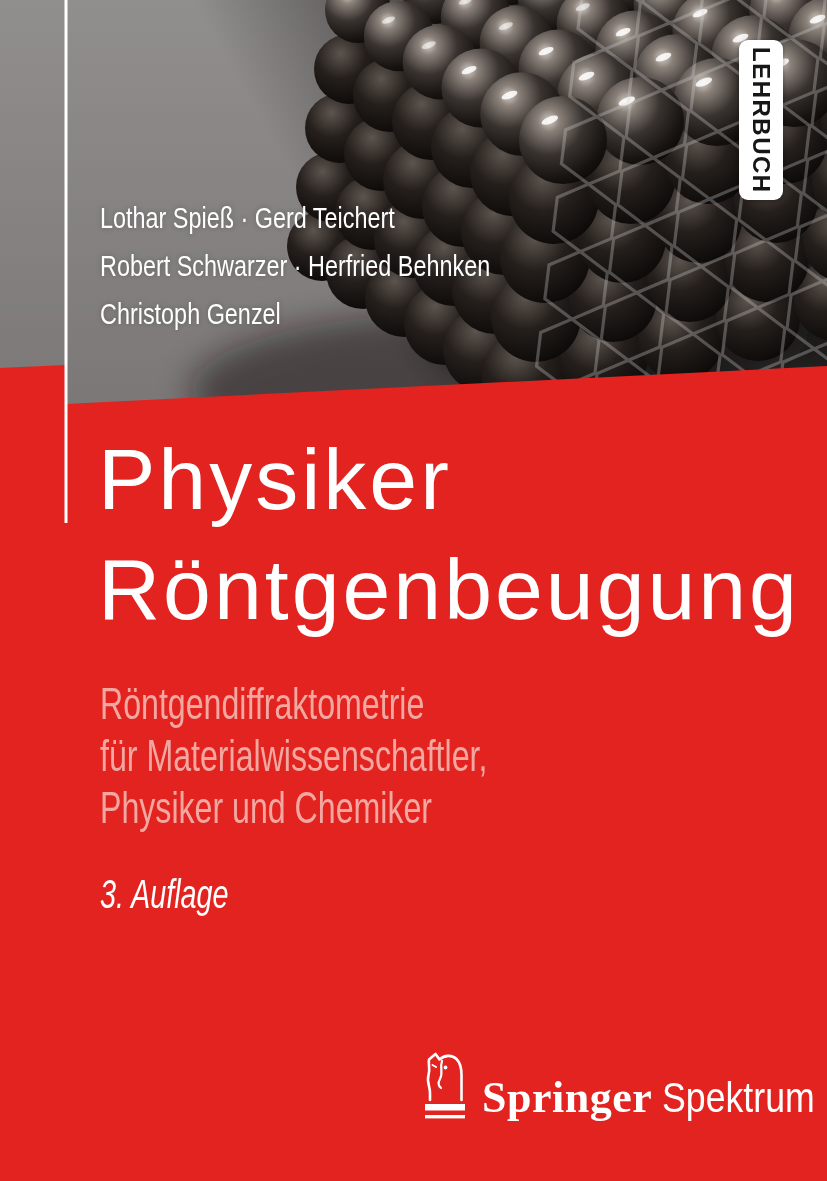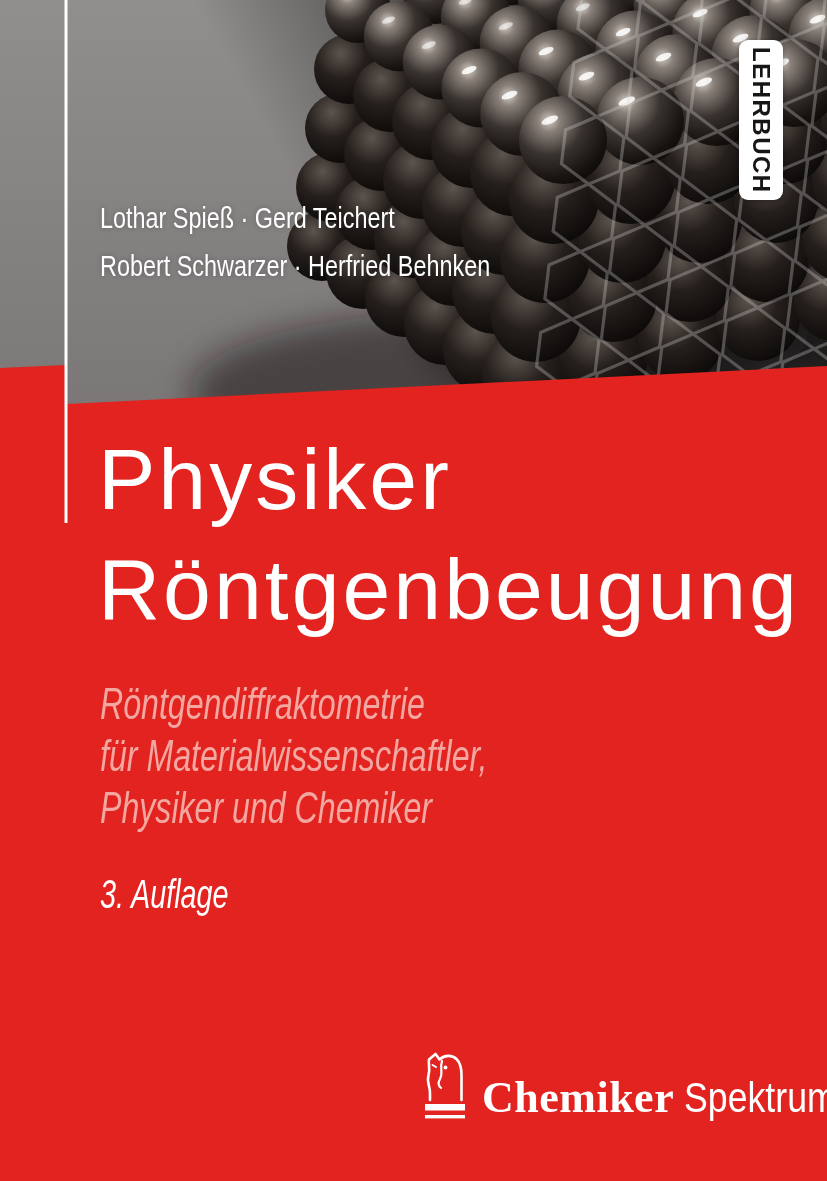--- a/index.html
+++ b/index.html
@@ -222,46 +222,47 @@
     <rect x="64.5" y="0" width="3" height="523" fill="#ffffff"></rect>
   </svg>
 
   <div class="badge">
     <span>LEHRBUCH</span>
   </div>
 
   <div class="txt authors">
     <div><span class="cx">Lothar Spieß · Gerd Teichert</span></div>
     <div><span class="cx">Robert Schwarzer · Herfried Behnken</span></div>
+    <div><span class="cx">Christoph Genzel</span></div>
   </div>
 
   <div class="txt title">
     <div>Physiker</div>
     <div>Röntgenbeugung</div>
   </div>
 
-  <div class="txt subtitle" style="color:#f2a8a1;font-style:italic;">
+  <div class="txt subtitle" style="color:#f2a8a1;">
     <div><span class="cx">Röntgendiffraktometrie</span></div>
     <div><span class="cx">für Materialwissenschaftler,</span></div>
     <div><span class="cx">Physiker und Chemiker</span></div>
   </div>
 
   <div class="txt edition">
     <span class="cx">3. Auflage</span>
   </div>
 
   <div class="logo">
     <svg width="50" height="74" viewBox="0 0 50 74">
       <path d="M12 52 L12 45 C12 38 8.5 34 10.5 27 C12.5 20.5 10 17 11 11.5 L17.5 6 L21.5 11.5
                C26.5 7 34 6.5 38.5 11 C42.5 15 43.5 21 43.5 27 L43.5 52" fill="none" stroke="#ffffff" stroke-width="2.6" stroke-linejoin="round" stroke-linecap="round"></path>
       <path d="M24 13 C21.5 20 25.5 24.5 22 31 C20 34.5 20.5 38 23 40" fill="none" stroke="#ffffff" stroke-width="2.2" stroke-linecap="round"></path>
       <circle cx="27.5" cy="19.5" r="1.9" fill="#ffffff"></circle>
       <path d="M14.5 17 L18 19" stroke="#ffffff" stroke-width="2" stroke-linecap="round"></path>
       <rect x="7" y="56" width="40" height="6.5" fill="#ffffff"></rect>
       <rect x="7" y="67" width="40" height="3.4" fill="#ffffff"></rect>
     </svg>
     <div class="words">
-      <span class="springer">Chemiker</span>
+      <span class="springer">Springer</span>
       <span class="spektrum">Spektrum</span>
     </div>
   </div>
 
 </div>
 
 </body></html>

